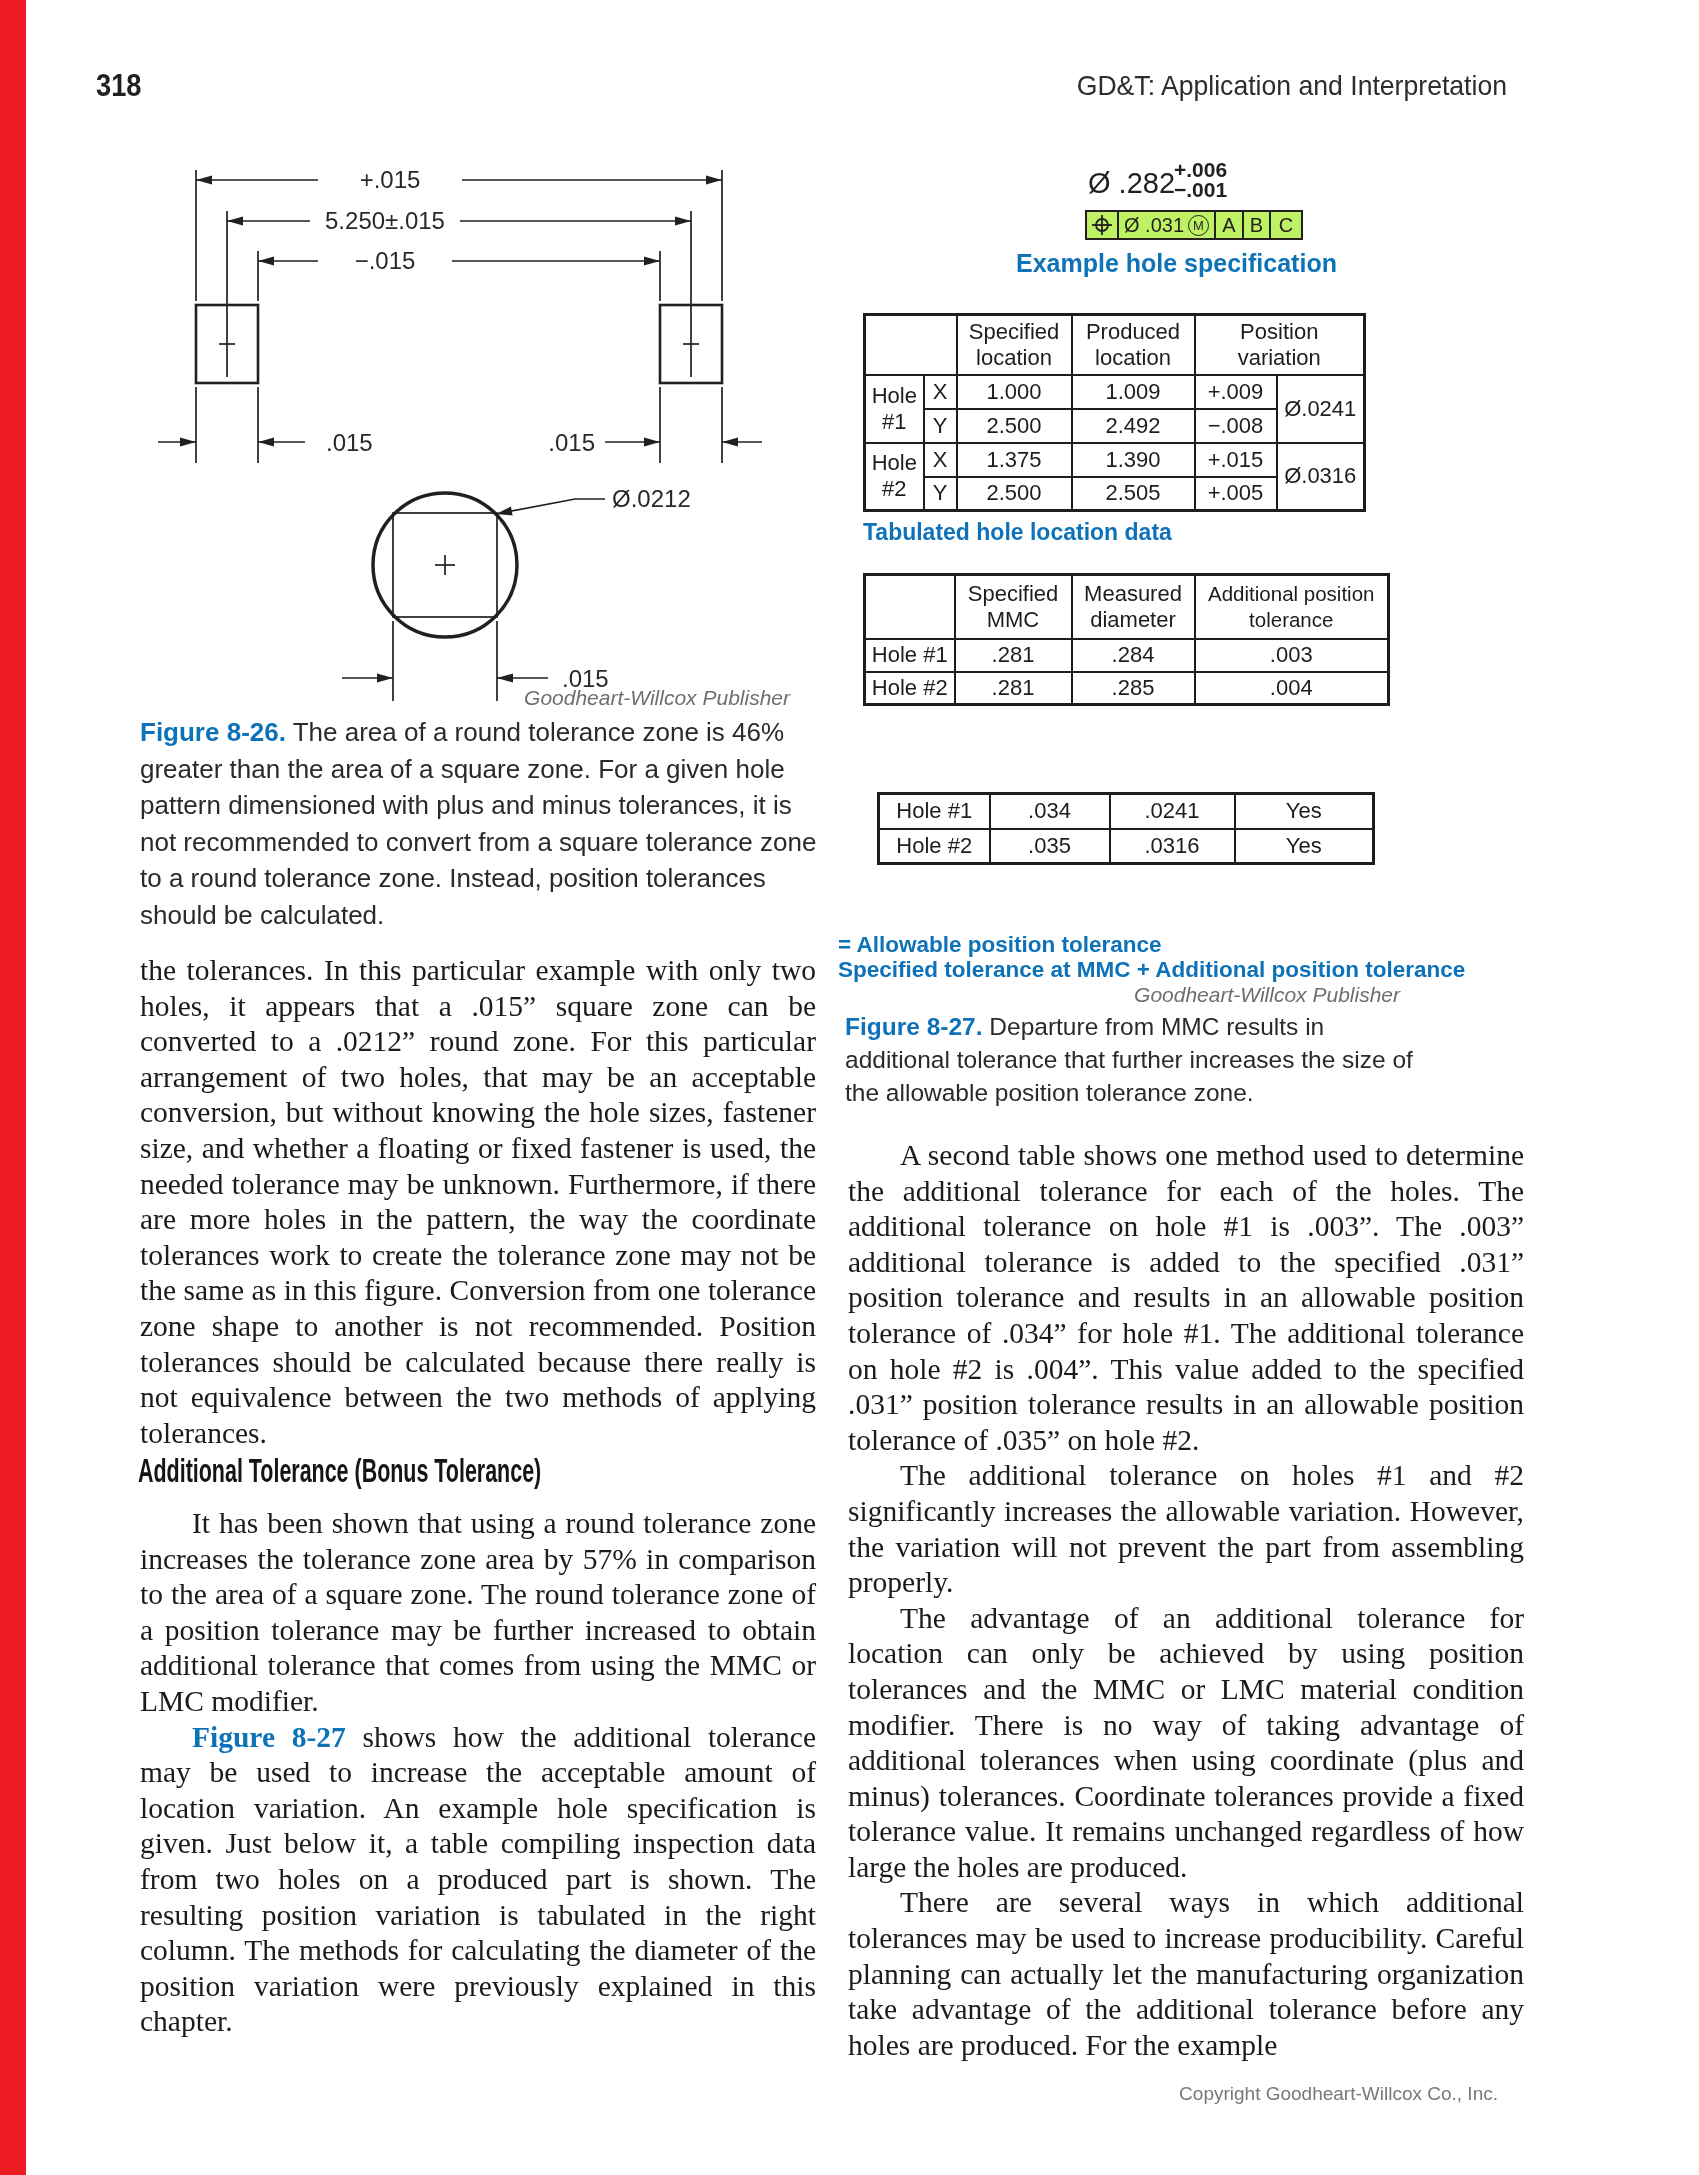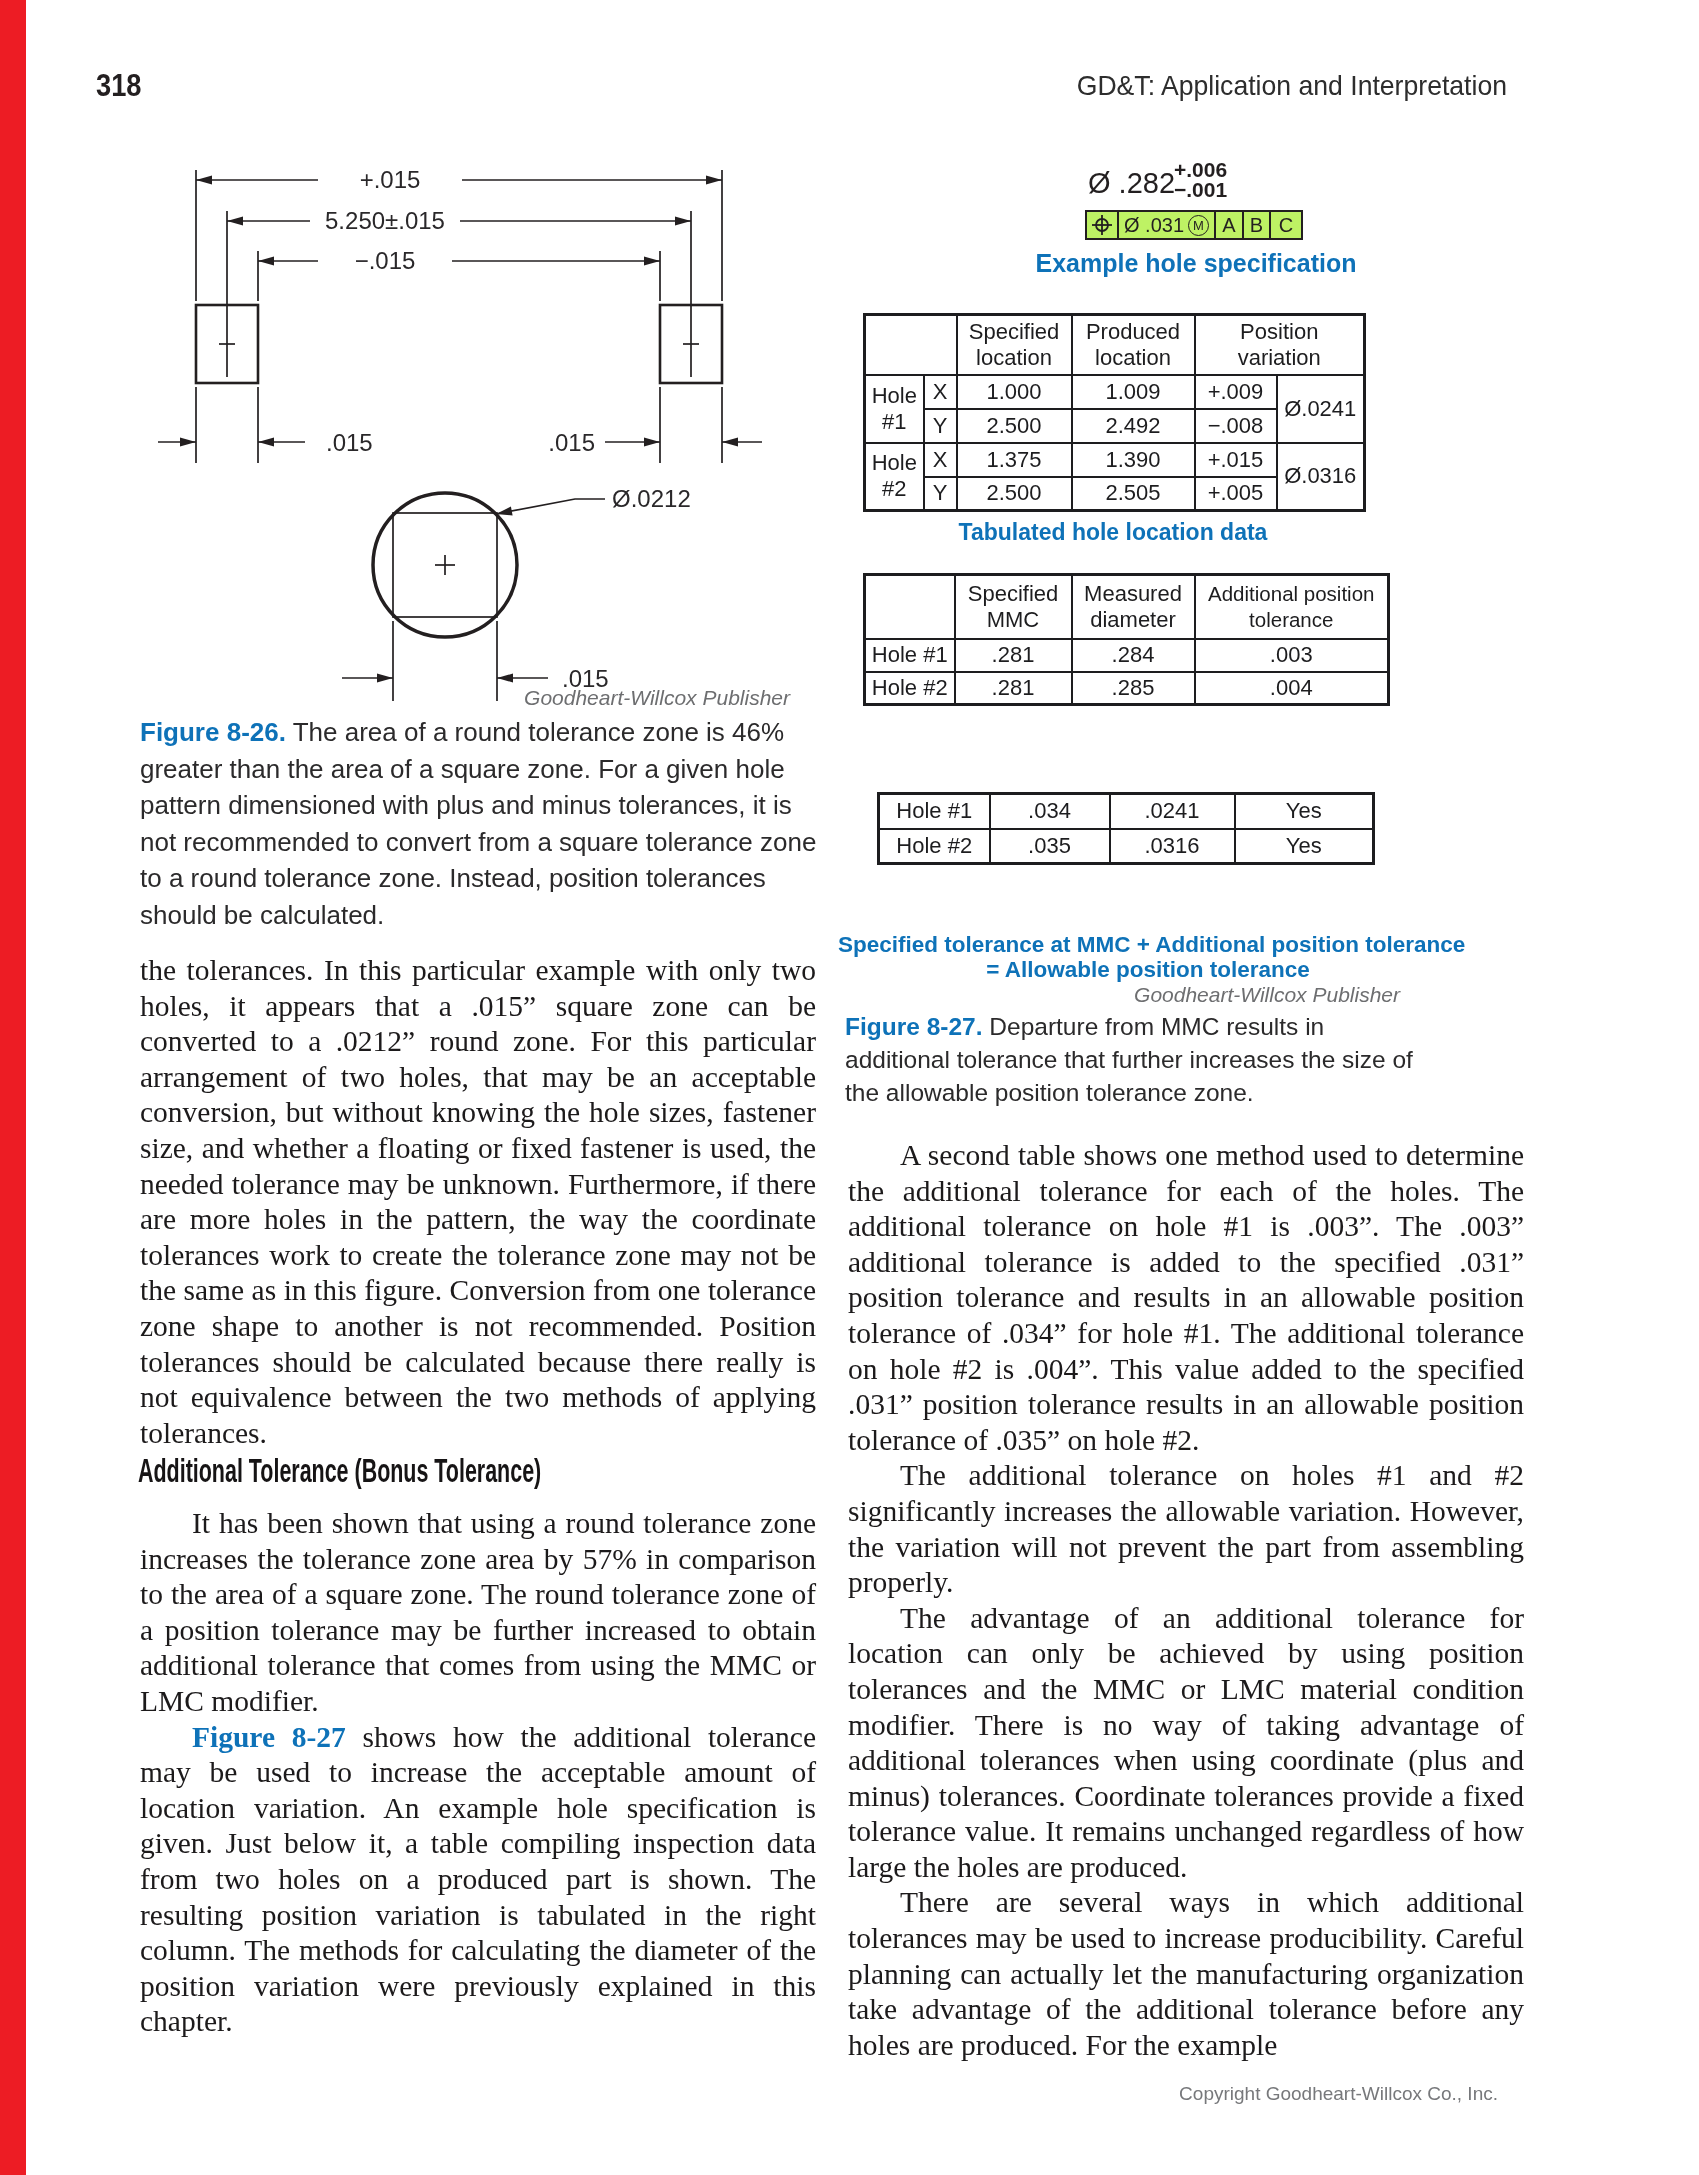--- a/index.html
+++ b/index.html
@@ -32,21 +32,21 @@
   
   .figcap { color:#2b2a2b; }
   .figcap .lbl { font-weight:bold; color:#0e72b8; }
   .figcap26 { left:140px; top:714px; width:680px; font-size:26px; line-height:36.5px; }
   .figcap27 { left:845px; top:1010px; width:575px; font-size:24.5px; line-height:33px; }
 
   .credit { font-style:italic; color:#6d6e70; font-size:21px; }
   .credit26 { left:430px; top:686px; width:360px; text-align:right; }
   .credit27 { left:1000px; top:983px; width:400px; text-align:right; }
 
-  .bluecap { color:#0e72b8; font-weight:bold; text-align:center; font-size:23px; line-height:25px; white-space:nowrap; }
+  .bluecap { color:#0e72b8; font-weight:bold; font-size:23px; line-height:25px; white-space:nowrap; }
   .tcap1 { left:863px; top:520px; width:500px; }
   .tcap2 { left:863px; top:719px; width:524px; }
   .tcap3 { left:838px; top:932px; width:620px; font-size:22.5px; }
 
   
   .spec-dia { left:1088px; top:167px; font-size:29px; }
   .spec-stack { left:1174px; top:160px; font-size:21px; line-height:19.5px;font-weight:bold; }
   .fcf { left:1085px; top:210px; height:30px; display:flex; align-items:stretch;
          border:2px solid #231f20; box-sizing:border-box; background:#bef264; }
   .fcf .cell { display:flex; align-items:center; justify-content:center; font-size:20px;
@@ -289,22 +289,22 @@
     </tr>
     <tr style="height:35px">
       <td class="holeleft">Hole #2</td>
       <td>.035</td>
       <td>.0316</td>
       <td>Yes</td>
     </tr>
   </tbody>
     </table>
   <div class="abs tcap3">
+    <div class="bluecap" style="font-size:22.5px">= Allowable position tolerance</div>
     <div class="bluecap" style="font-size:22.5px">Specified tolerance at MMC + Additional position tolerance</div>
-    <div class="bluecap" style="font-size:22.5px">= Allowable position tolerance</div>
   </div>
 
   <div class="abs credit credit27">Goodheart-Willcox Publisher</div>
 
   <div class="abs figcap figcap27">
     <span class="lbl">Figure 8-27.</span><span> Departure from MMC results in additional tolerance that further increases the size of the allowable position tolerance zone.</span>
   </div>
 
   <div class="abs bodytext rcol-body">
     <p class="indent">A second table shows one method used to determine the additional tolerance for each of the holes. The additional tolerance on hole #1 is .003”. The .003” additional tolerance is added to the specified .031” position tolerance and results in an allowable position tolerance of .034” for hole #1. The additional tolerance on hole #2 is .004”. This value added to the specified .031” position tolerance results in an allowable position tolerance of .035” on hole #2.</p>

